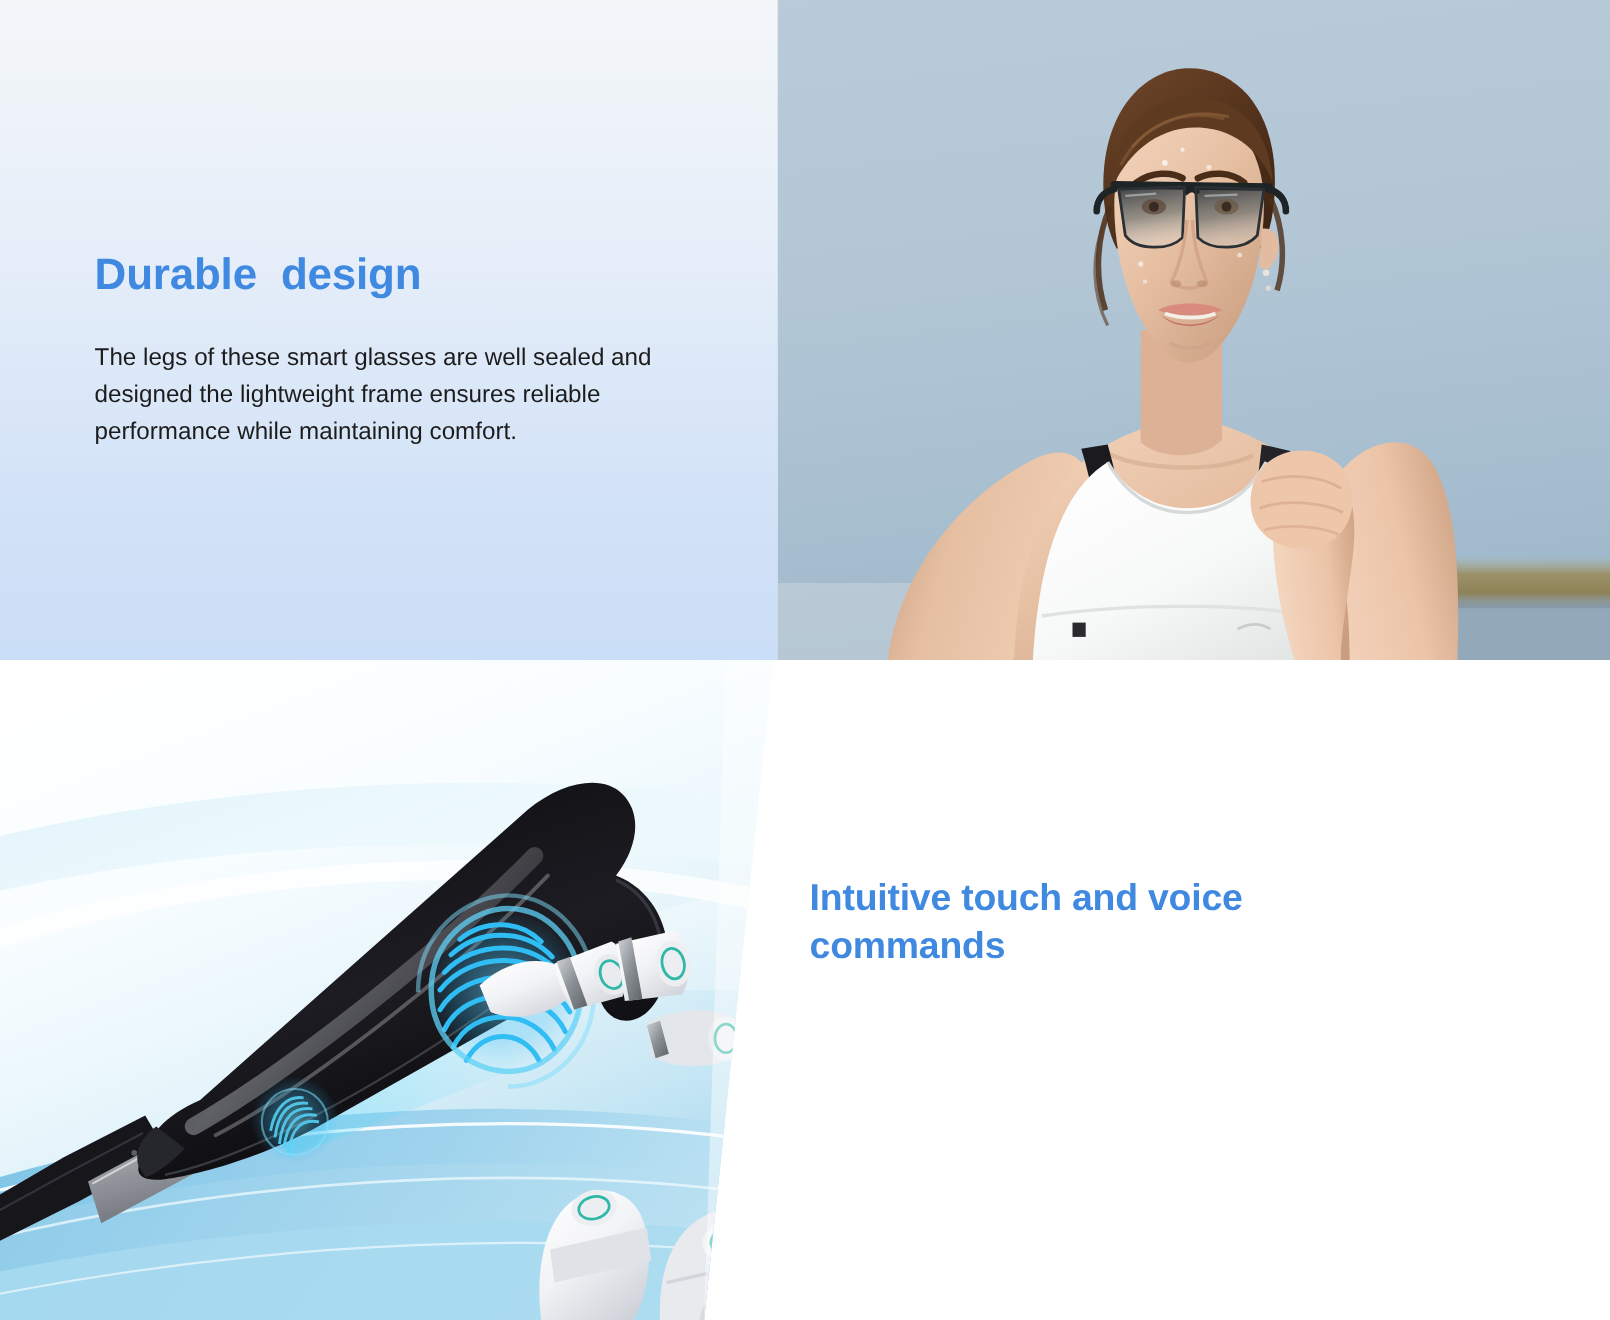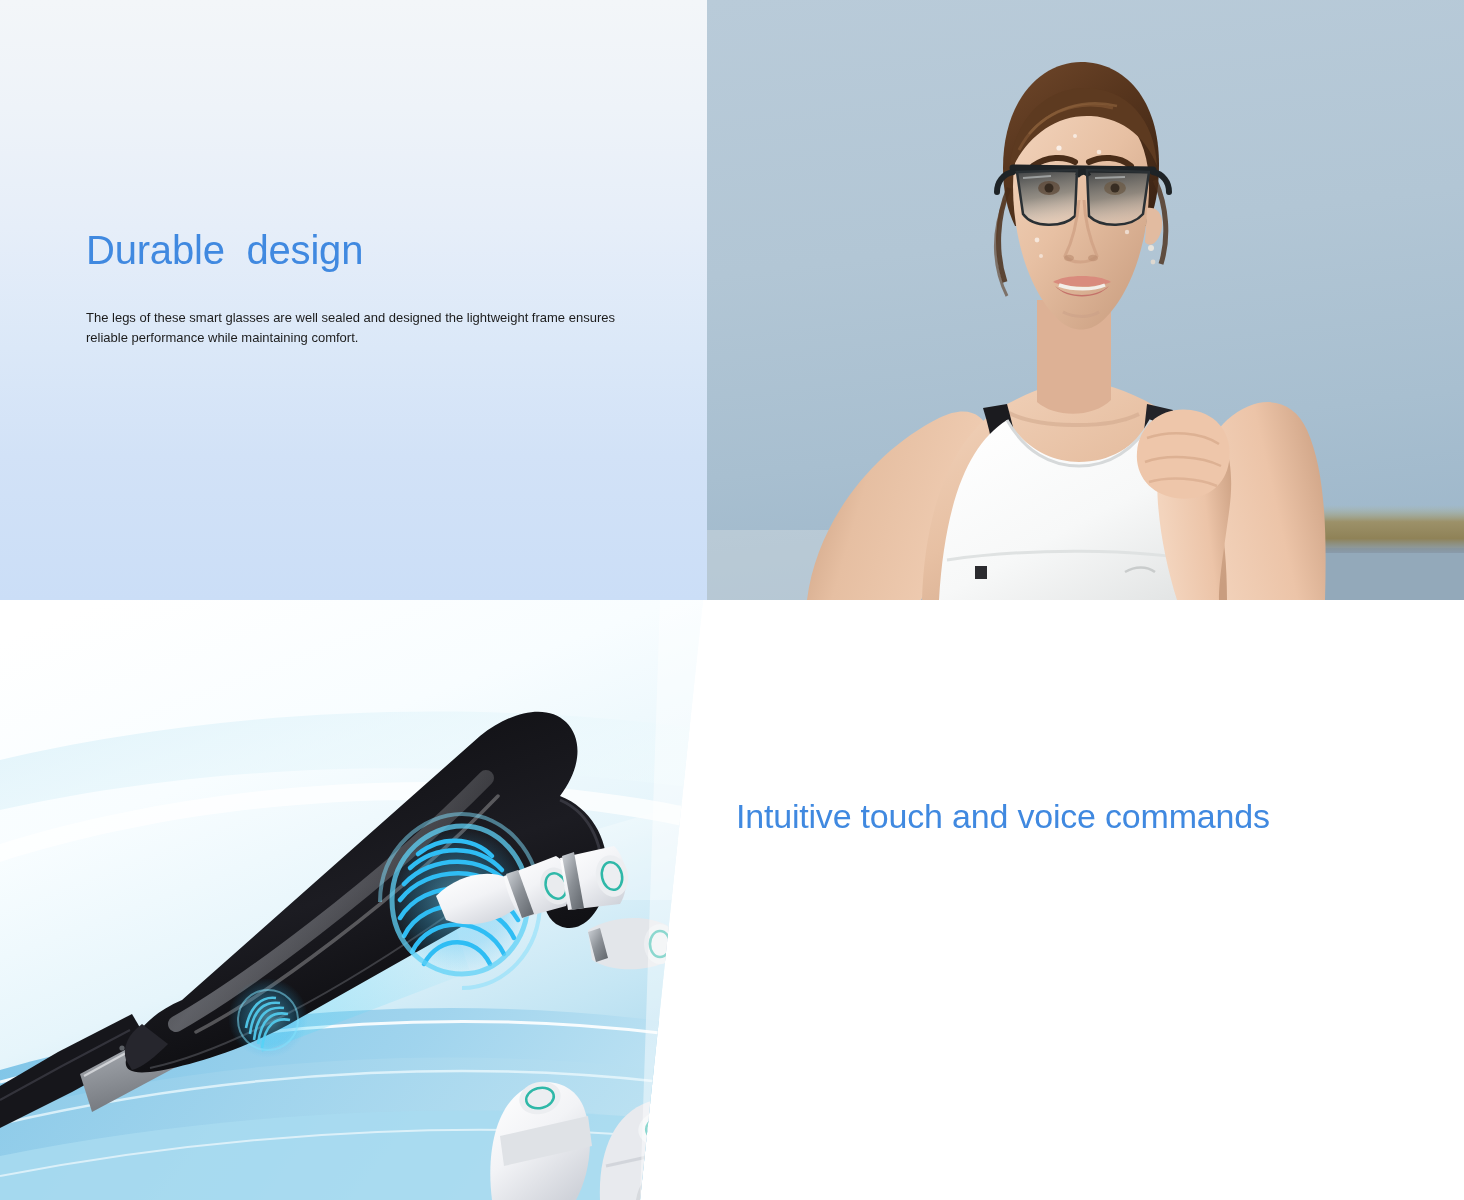--- a/index.html
+++ b/index.html
@@ -43,33 +43,33 @@
         #d2e2f7 76%,
         #cbdef7 100%);
     overflow: hidden;
   }
   .heading-top {
     position: absolute;
     left: 86px;
     top: 228px;
     margin: 0;
     font-size: 40px;
-    font-weight: normal;
+    font-weight: bold;
     line-height: 1.12;
     color: #4089e0;
     letter-spacing: -0.2px;
     white-space: pre;
   }
   .body-top {
     position: absolute;
     left: 86px;
     top: 308px;
     width: 560px;
     margin: 0;
-    font-size: 13px;
+    font-size: 22px;
     line-height: 1.52;
     color: #1c1c1c;
   }
 
   
   .photo-runner {
     position: absolute;
     left: 707px; top: 0;
     width: 757px; height: 600px;
     overflow: hidden;
@@ -102,21 +102,21 @@
     left: 736px; top: 0;
     width: 700px; height: 600px;
   }
   .heading-bottom {
     position: absolute;
     left: 0;
     top: 194px;
     width: 560px;
     margin: 0;
     font-size: 34px;
-    font-weight: normal;
+    font-weight: bold;
     line-height: 1.30;
     color: #4089e0;
     letter-spacing: -0.2px;
   }
   .body-bottom {
     position: absolute;
     left: 0;
     top: 325px;
     width: 625px;
     margin: 0;

